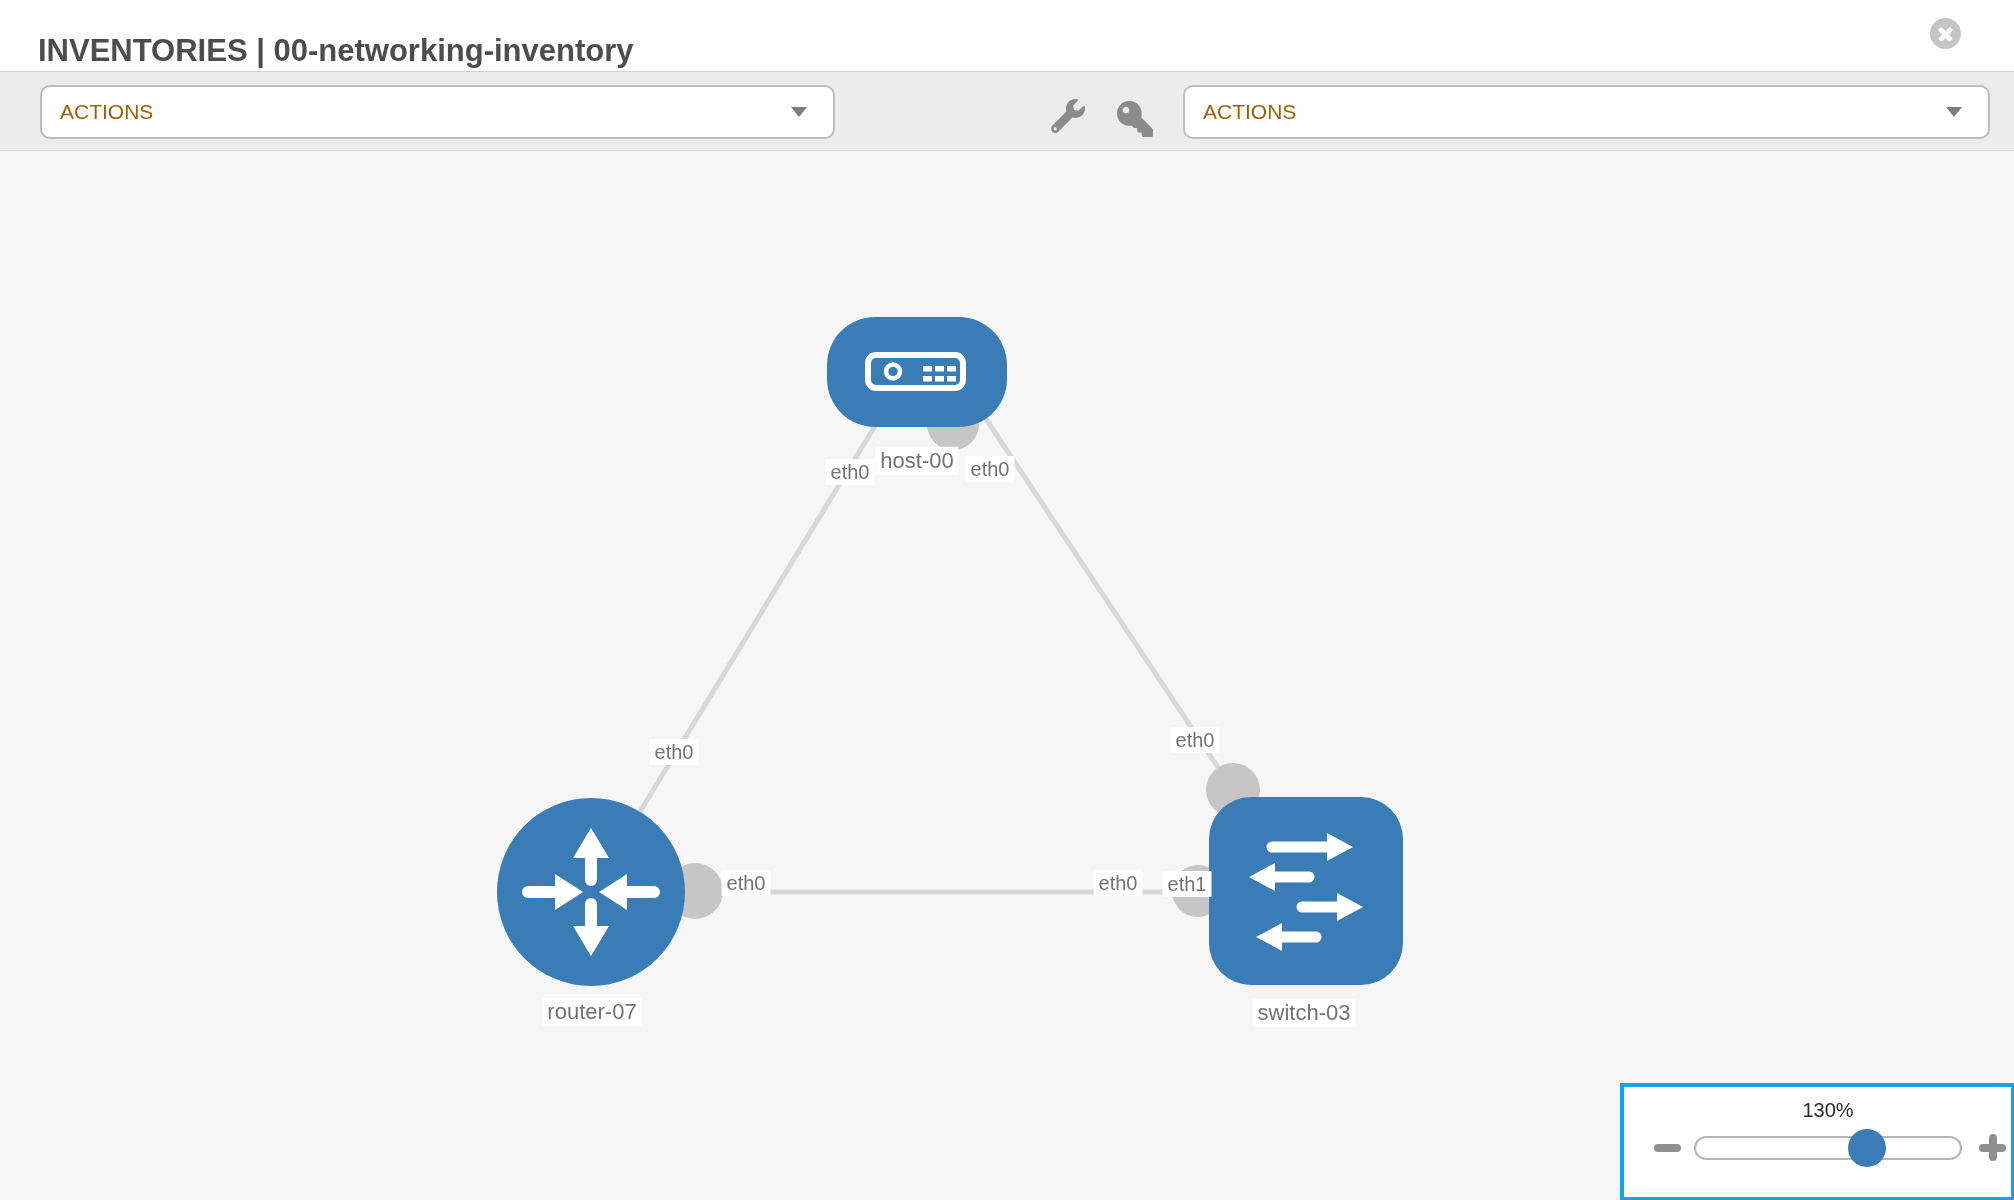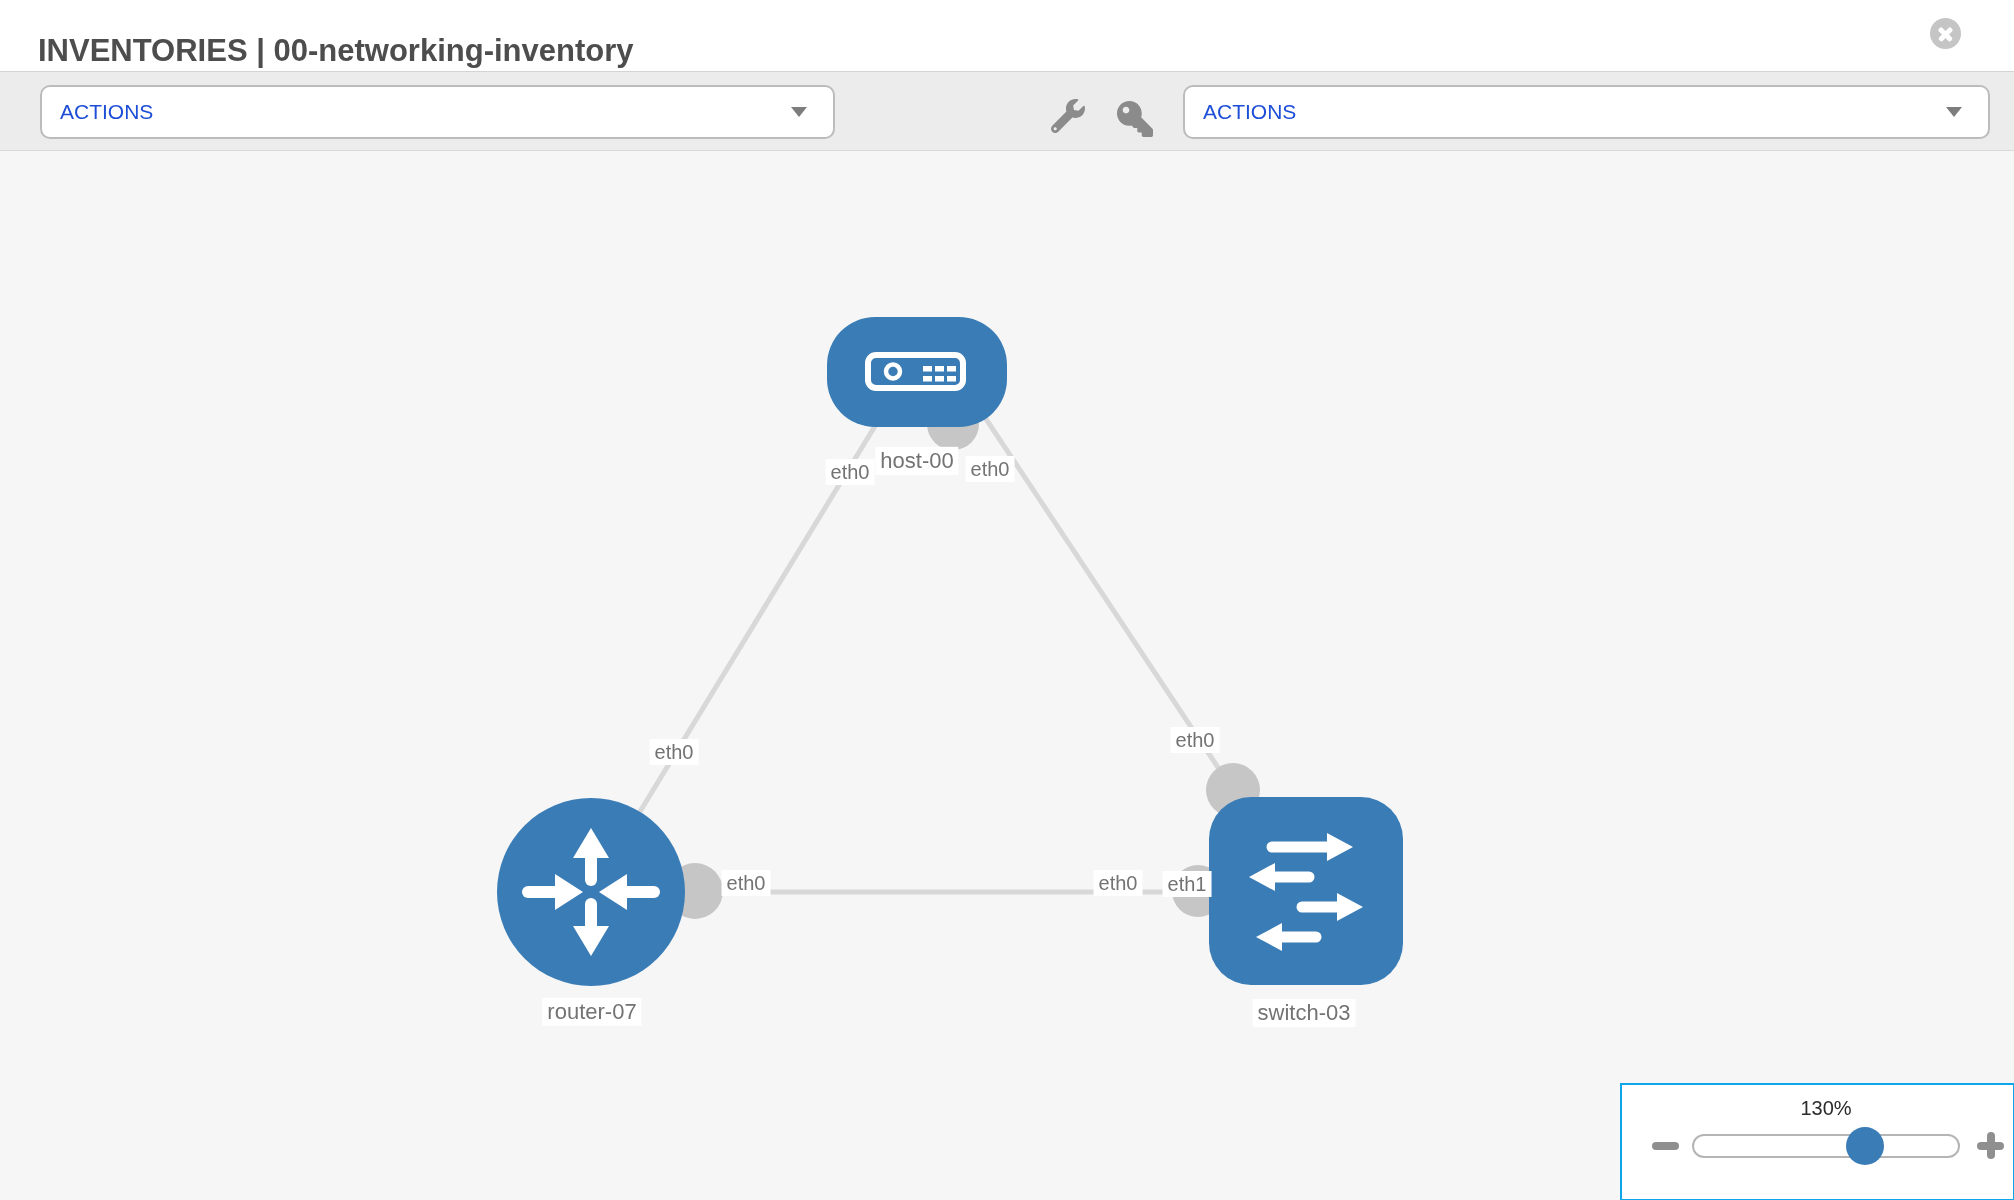--- a/index.html
+++ b/index.html
@@ -10,21 +10,21 @@
   .header { position:absolute; left:0; top:0; width:2014px; height:72px; background:#fff; border-bottom:1px solid #d4d4d4; z-index:30; }
   .header-title { position:absolute; left:38px; top:0; height:70px; line-height:70px; font-size:31px; font-weight:bold; color:#4d4d4d; white-space:nowrap;margin-top:16px; }
   .close-btn { position:absolute; left:1930px; top:18px; width:31px; height:31px; border-radius:50%; background:#c5c5c5; cursor:pointer; }
   .close-btn .bar { position:absolute; left:7px; top:13.5px; width:17px; height:4.5px; background:#fff; border-radius:2px; }
   .close-btn .bar.a { transform:rotate(45deg); }
   .close-btn .bar.b { transform:rotate(-45deg); }
 
   
   .toolbar { position:absolute; left:0; top:72px; width:2014px; height:79px; background:#ececec; border-bottom:1px solid #d9d9d9; z-index:29; }
   .dropdown { position:absolute; top:13px; height:54px; background:#fff; border:2px solid #bcbcbc; border-radius:10px; cursor:pointer; }
-  .dropdown .dd-label { position:absolute; left:18px; top:0; height:36px; line-height:50px; font-size:21px; color:#1d4ed8; }
+  .dropdown .dd-label { position:absolute; left:18px; top:0; height:36px; line-height:50px; font-size:21px; color:#a16207; }
   .caret { position:absolute; right:26px; top:50%; margin-top:-5px; width:0; height:0; border-left:8px solid transparent; border-right:8px solid transparent; border-top:10px solid #7d7d7d; }
   .dd-actions { left:40px;  width:795px; }
   .dd-search  { left:1183px; width:807px; }
   .tool-icon { position:absolute; cursor:pointer; }
   .tool-icon svg { display:block; }
 
   
   .canvas { position:absolute; left:0; top:151px; width:2014px; height:1049px; background:#f6f6f6; overflow:hidden; z-index:1; }
   .net-svg { position:absolute; left:0; top:-151px; width:2014px; height:1200px; }
 
@@ -33,21 +33,21 @@
   .node-host   { left:827px;  top:166px; width:180px; height:110px; border-radius:48px; }
   .node-router { left:497px;  top:647px; width:188px; height:188px; border-radius:50%; }
   .node-switch { left:1209px; top:646px; width:194px; height:188px; border-radius:42px; }
 
   .chip { position:absolute; transform:translate(-50%,-50%); background:#fff; color:#737373; white-space:nowrap; padding:1px 5px; line-height:1.2; }
   .eth-chip  { font-size:20px; z-index:8; }
   .name-chip { font-size:22px; z-index:10; }
   .chip.front { z-index:9;margin-left:40px; }
 
   
-  .zoom-panel { position:absolute; left:1620px; top:932px; width:395px; height:118px; background:#fff; border:2px solid #0ea5e9; z-index:20; }
+  .zoom-panel { position:absolute; left:1620px; top:932px; width:395px; height:118px; background:#fff; border:4px solid #0ea5e9; z-index:20; }
   .zoom-value { position:absolute; left:70px; top:12px; width:268px; text-align:center; font-size:20px; color:#2b2b2b; }
   .zoom-minus { position:absolute; left:30px; top:57px; width:27px; height:8px; border-radius:4px; background:#8f8f8f; cursor:pointer; }
   .zoom-track { position:absolute; left:70px; top:49px; width:268px; height:24px; background:#fff; border:2px solid #b5b5b5; border-radius:13px; cursor:pointer; }
   .zoom-thumb { position:absolute; left:224px; top:42px; width:38px; height:38px; border-radius:50%; background:#3a7cb6; cursor:pointer; }
   .zoom-plus  { position:absolute; left:355px; top:47px; width:27px; height:27px; cursor:pointer; }
   .zoom-plus .h { position:absolute; left:0; top:10px; width:27px; height:8px; border-radius:4px; background:#8f8f8f; }
   .zoom-plus .v { position:absolute; left:10px; top:0; width:8px; height:27px; border-radius:4px; background:#8f8f8f; }
 </style>
 </head>
 <body>

